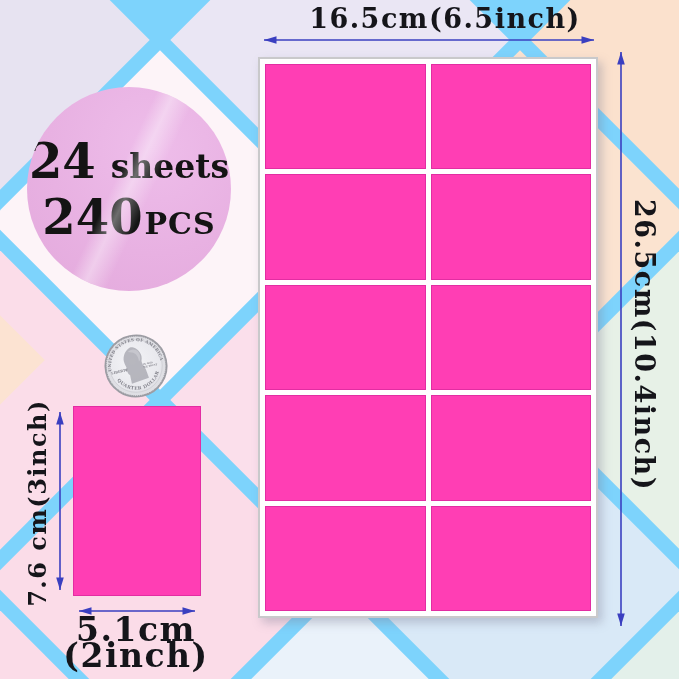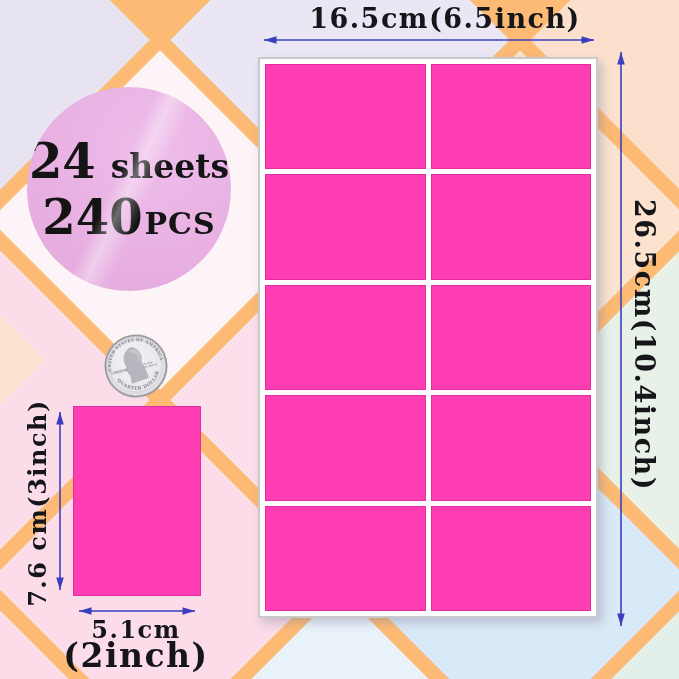--- a/index.html
+++ b/index.html
@@ -1,33 +1,33 @@
 <!DOCTYPE html>
 <html style="--pink: #ff3eb4; --arrow: #3a3fc0;"><head>
 <meta charset="utf-8">
 <style>
   html,body{margin:0;padding:0;}
   body{width:679px;height:679px;font-family:"DejaVu Serif","Liberation Serif",serif;}
-  .canvas{position:relative;width:679px;height:679px;overflow:hidden;background:#fdba74;}
+  .canvas{position:relative;width:679px;height:679px;overflow:hidden;background:#7dd3fc;}
 
   
   .bg{position:absolute;inset:0;z-index:0;}
   .diamond{position:absolute;width:240px;height:240px;transform:rotate(45deg);}
   .diamond.small{width:120px;height:120px;}
 
   
   .arrows{position:absolute;left:0;top:0;z-index:3;pointer-events:none;}
 
   
   .dim{position:absolute;z-index:4;color:#15151a;font-weight:700;white-space:nowrap;
        text-align:center;letter-spacing:1.5px;}
   .dim-top{left:295px;top:4px;width:300px;font-size:27px;line-height:30px;}
   .dim-right{left:474px;top:329px;width:340px;font-size:27px;line-height:32px;transform:rotate(90deg);}
   .dim-left{left:-77px;top:489px;width:230px;font-size:24px;line-height:28px;transform:rotate(-90deg);}
-  .dim-bottom1{left:61px;top:617px;width:150px;font-size:24px;line-height:26px;}
+  .dim-bottom1{left:61px;top:617px;width:150px;font-size:33px;line-height:26px;}
   .dim-bottom2{left:61px;top:643px;width:150px;font-size:33px;line-height:26px;}
 
   
   .badge{position:absolute;left:27px;top:87px;width:204px;height:204px;border-radius:50%;
          background:radial-gradient(circle at 62% 30%, #eebdea 0%, #e8b1e2 55%, #e3a9dc 100%);
          z-index:2;display:flex;flex-direction:column;justify-content:center;align-items:center;
          gap:4px;overflow:hidden;}
   .badge::after{content:"";position:absolute;inset:0;border-radius:50%;
          background:linear-gradient(115deg, transparent 44%, rgba(255,255,255,.38) 50%, transparent 58%);}
   .badge-line{display:flex;align-items:baseline;color:#141414;font-weight:700;}

